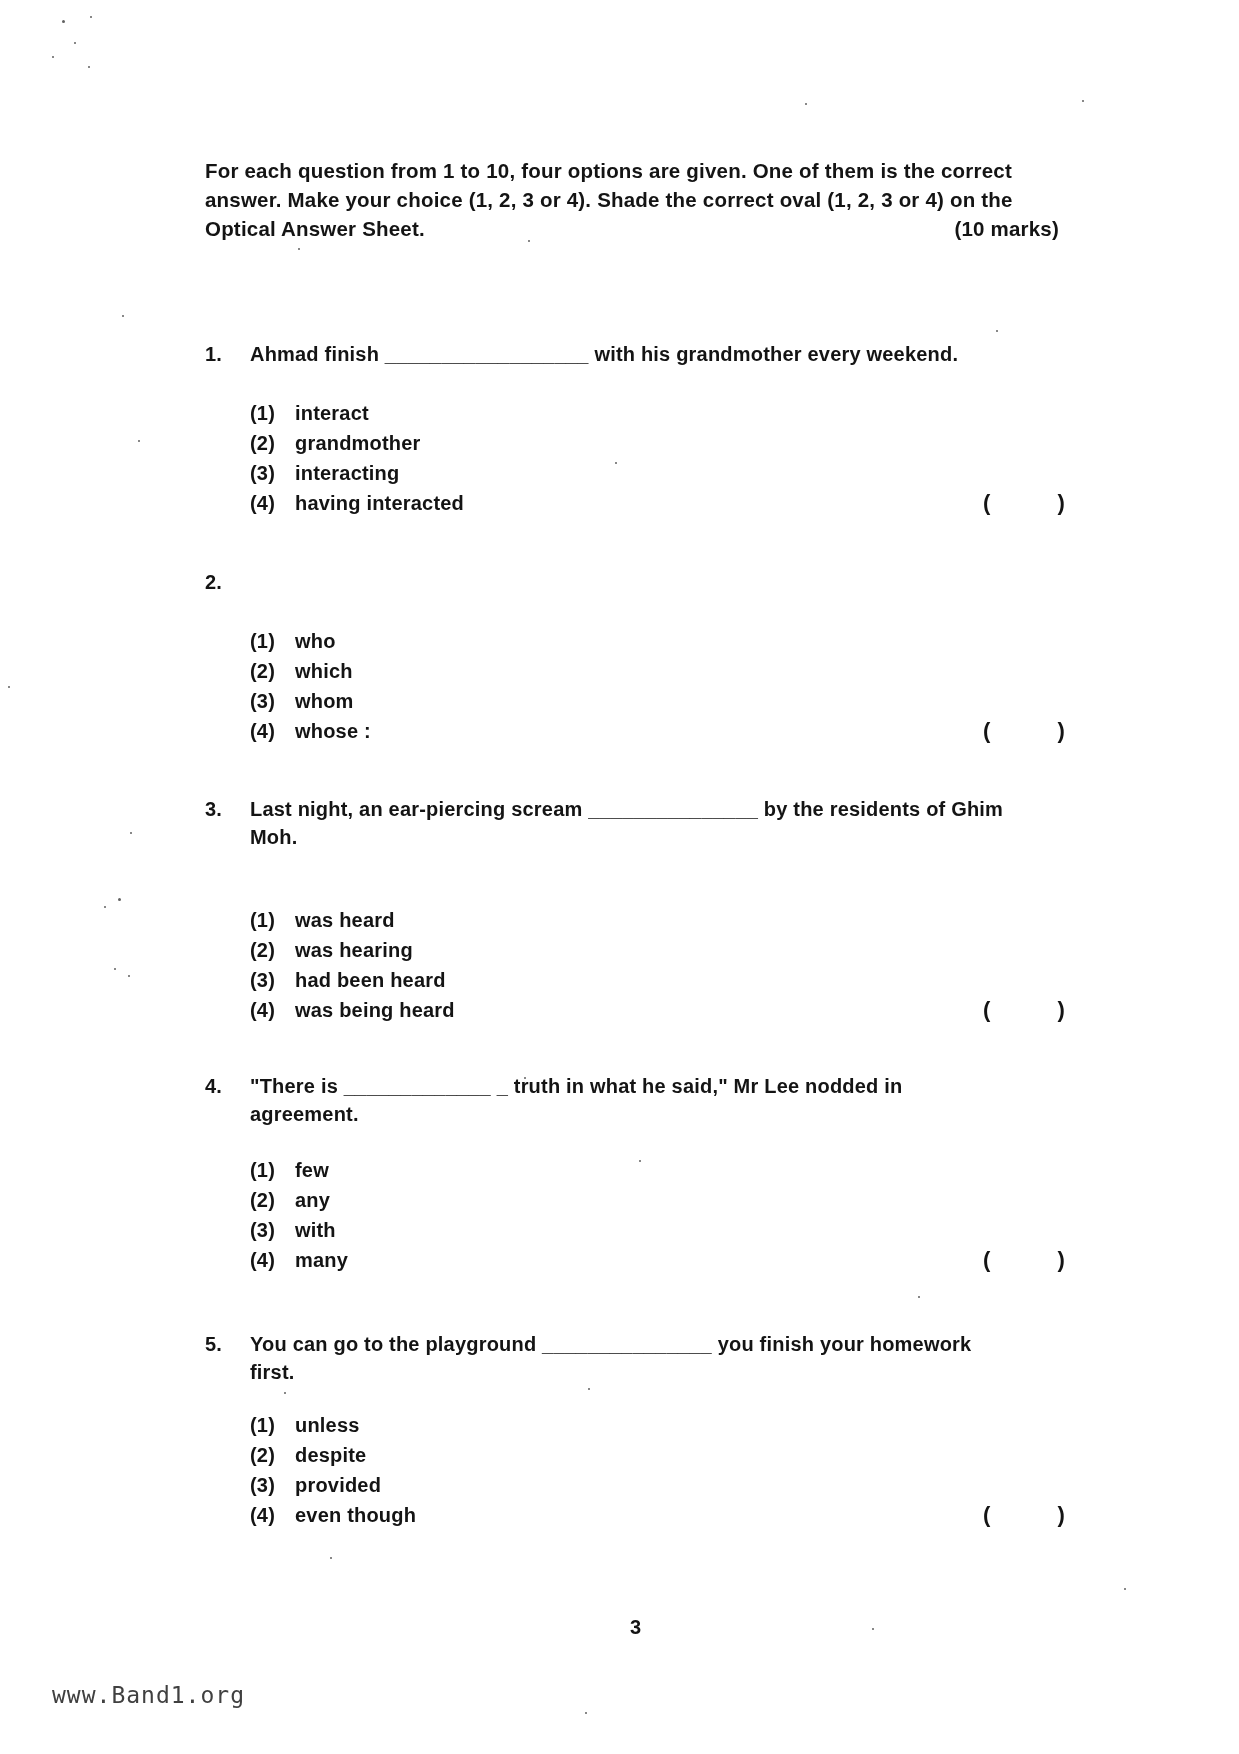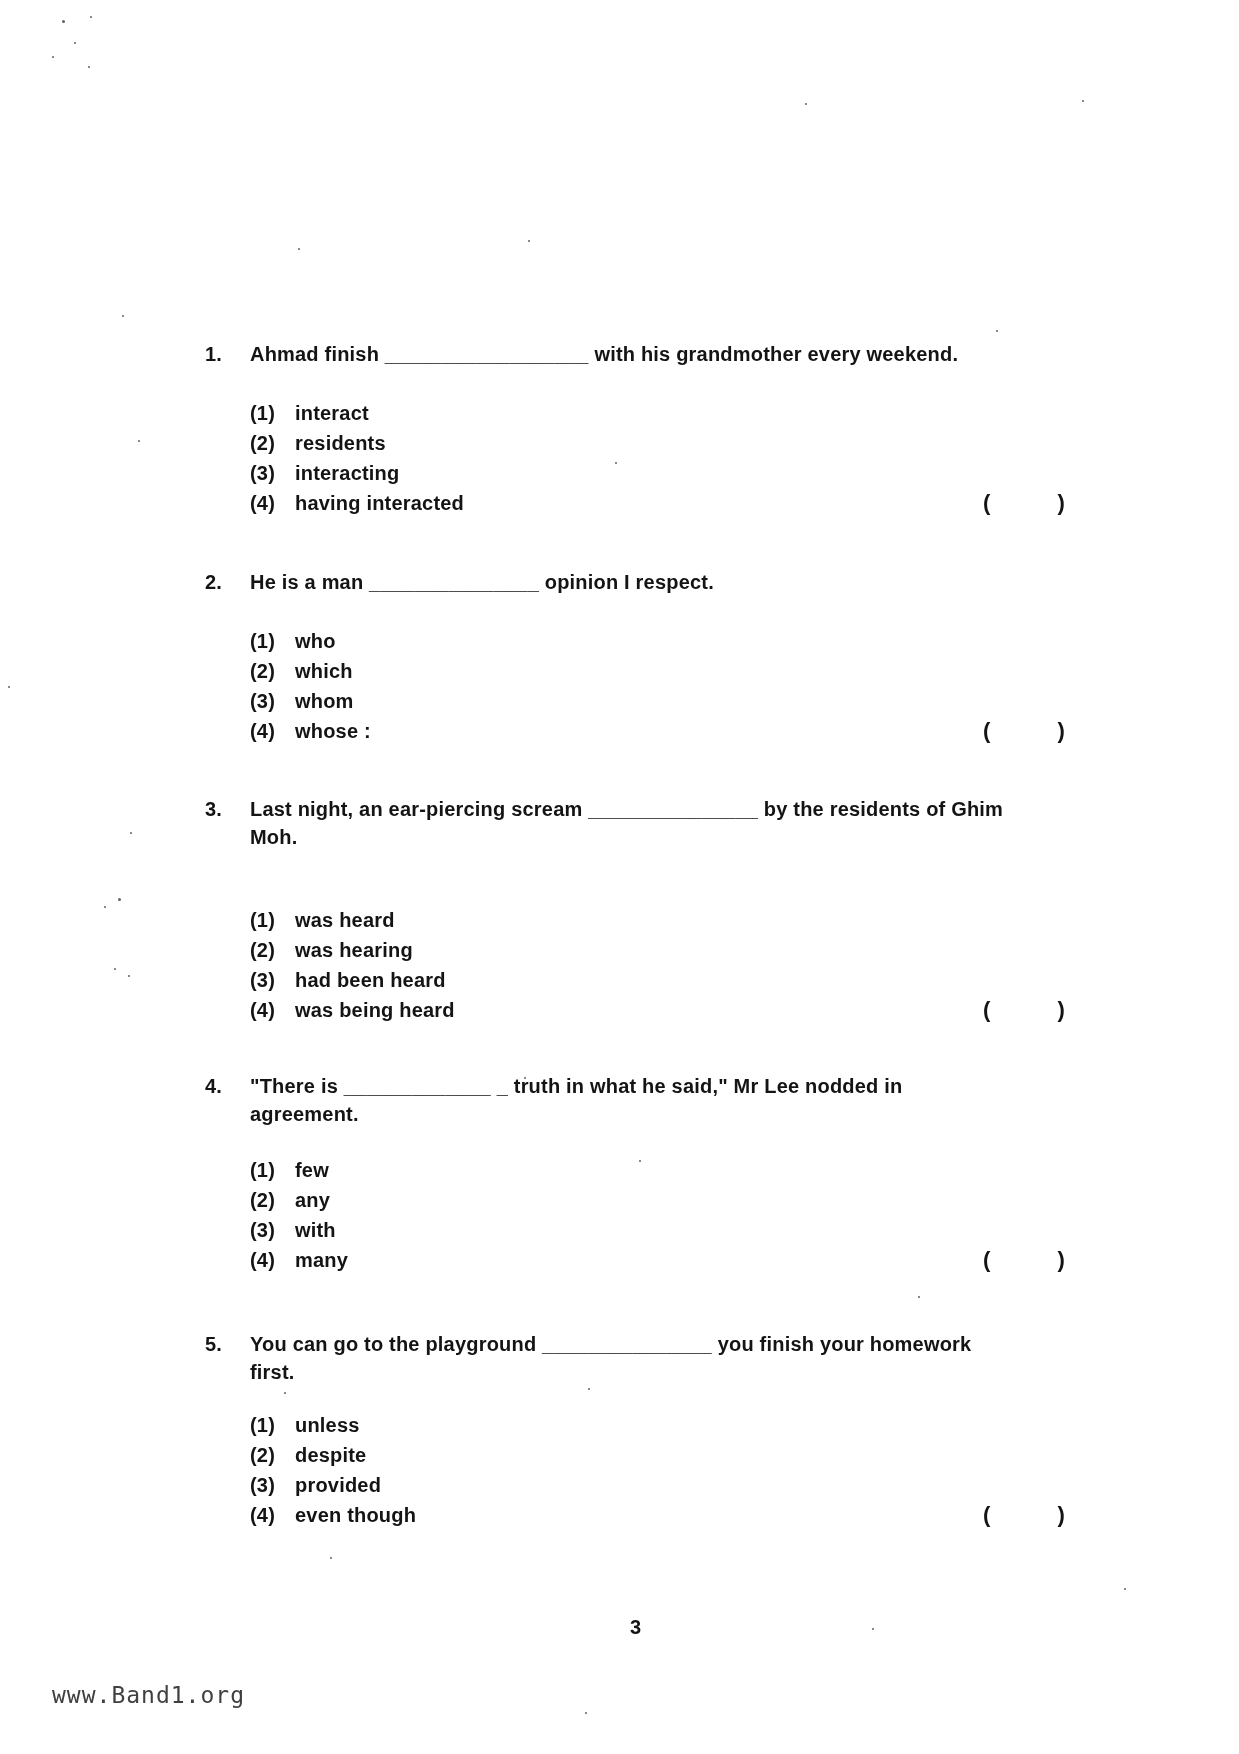--- a/index.html
+++ b/index.html
@@ -103,54 +103,57 @@
     width: 3px;
     height: 3px;
     opacity: 0.8;
   }
 </style>
 </head>
 <body>
 
 <div class="page">
 
+  <div class="instructions">
+    <span>For each question from 1 to 10, four options are given. One of them is the correct answer. Make your choice (1, 2, 3 or 4). Shade the correct oval (1, 2, 3 or 4) on the Optical Answer Sheet.</span>
+    <span class="marks">(10 marks)</span>
+  </div>
 
   <div class="question" id="q1">
     <div class="q-row">
       <span class="q-num">1.</span>
       <div class="q-stem">Ahmad finish __________________ with his grandmother every weekend.</div>
     </div>
     <div class="options">
       <div class="option">
         <span class="opt-marker">(1)</span>
         <span class="opt-text">interact</span>
       </div>
       <div class="option">
         <span class="opt-marker">(2)</span>
-        <span class="opt-text">residents</span>
+        <span class="opt-text">grandmother</span>
       </div>
       <div class="option">
         <span class="opt-marker">(3)</span>
         <span class="opt-text">interacting</span>
       </div>
       <div class="option">
         <span class="opt-marker">(4)</span>
         <span class="opt-text">having interacted</span>
         <span class="answer-bracket">
           <span>(</span>
           <span>)</span>
         </span>
       </div>
     </div>
   </div>
 
   <div class="question" id="q2">
     <div class="q-row">
       <span class="q-num">2.</span>
-      <div class="q-stem">He is a man _______________ opinion I respect.</div>
     </div>
     <div class="options">
       <div class="option">
         <span class="opt-marker">(1)</span>
         <span class="opt-text">who</span>
       </div>
       <div class="option">
         <span class="opt-marker">(2)</span>
         <span class="opt-text">which</span>
       </div>

